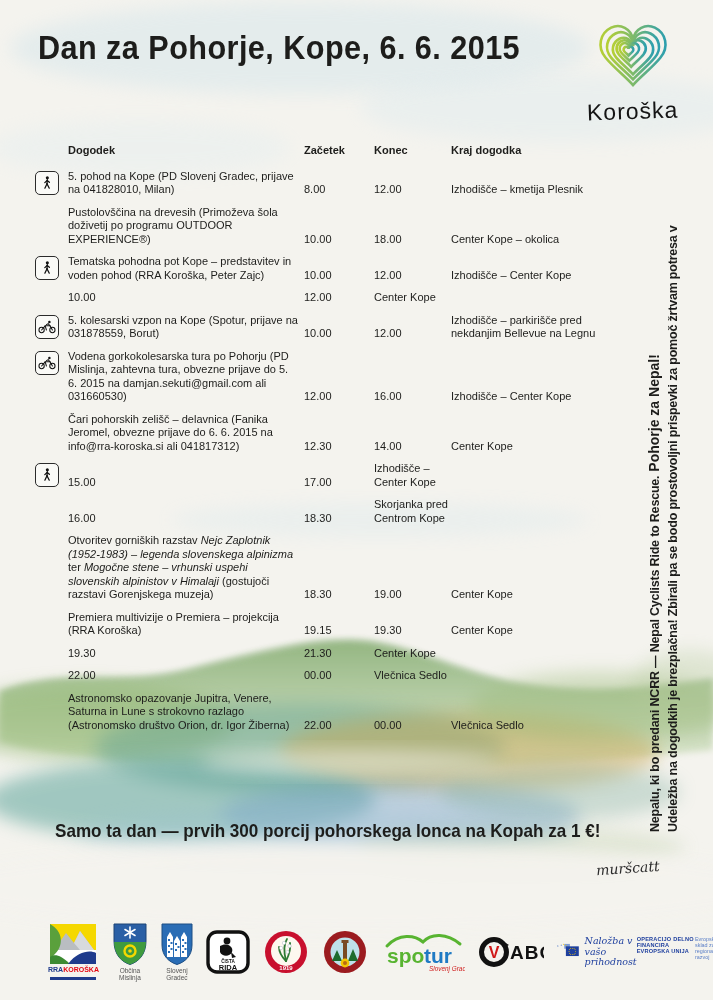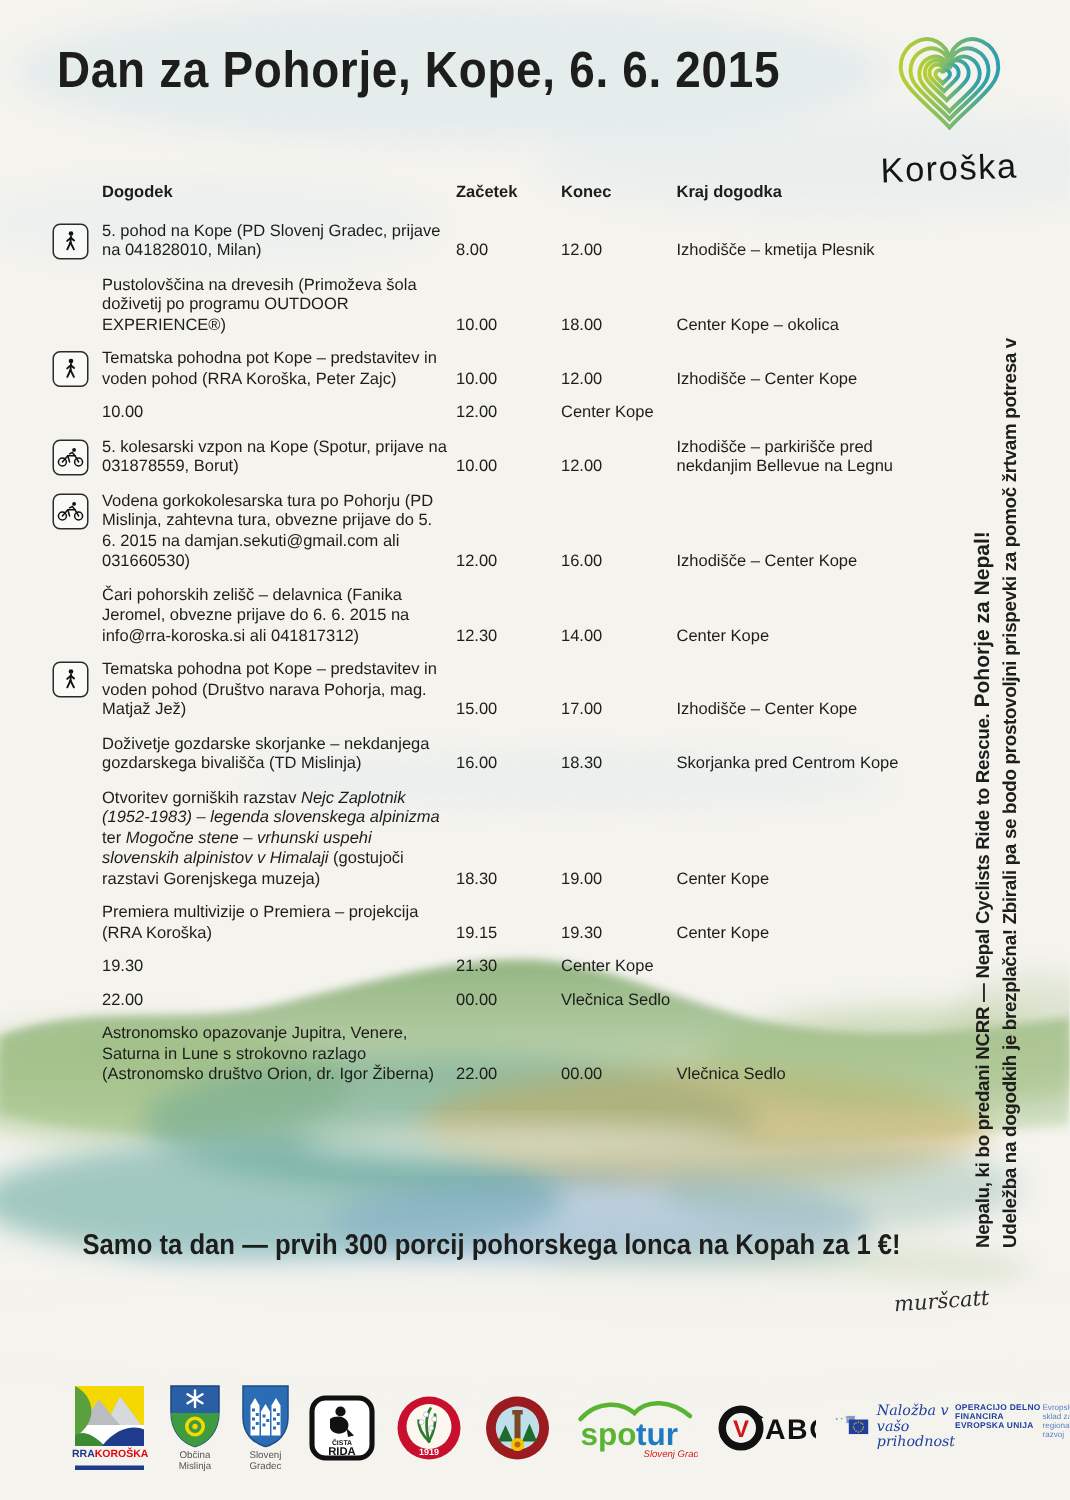--- a/index.html
+++ b/index.html
@@ -25,21 +25,21 @@
   }
 
   
   .schedule{position:absolute;left:35px;top:122px;width:578px;}
   .srow{
     display:grid;
     grid-template-columns:33px 236px 70px 77px 162px;
     align-items:end;
     margin-bottom:9px;
   }
-  .srow.head{margin-bottom:12px;font-weight:bold;}
+  .srow.head{margin-bottom:12px;font-weight:bold;margin-top:22px;}
   .cell{font-size:11px;line-height:13.5px;}
   .icon-cell{align-self:start;padding-top:1px;}
   .icon-box{
     width:22px;height:22px;border:1.4px solid #2b2b2b;border-radius:5px;
     background:rgba(255,255,255,.55);display:flex;align-items:center;justify-content:center;
   }
   .it{font-style:italic;}
   .t-col{padding-right:6px;}
 
   
@@ -279,32 +279,30 @@
             <path d="M12.5,7 L12,13"></path>
             <path d="M12.3,8.2 L8.7,11.4"></path>
             <path d="M12.3,8.2 L15.6,11"></path>
             <path d="M12,13 L8.8,19.8"></path>
             <path d="M12,13 L15.4,19.8"></path>
           </g>
         </svg>
       </span>
 
     </div>
-    <div class="cell t-col"><span>Tematska pohodna pot Kope – predstavitev in voden pohod (Društvo narava Pohorja, mag. Matjaž Jež)</span></div>
     <div class="cell">15.00</div>
     <div class="cell">17.00</div>
     <div class="cell">Izhodišče – Center Kope</div>
   </div>
 
   <div class="srow">
     <div class="cell icon-cell">
       
       
     </div>
-    <div class="cell t-col"><span>Doživetje gozdarske skorjanke – nekdanjega gozdarskega bivališča (TD Mislinja)</span></div>
     <div class="cell">16.00</div>
     <div class="cell">18.30</div>
     <div class="cell">Skorjanka pred Centrom Kope</div>
   </div>
 
   <div class="srow">
     <div class="cell icon-cell">
       
       
     </div>

